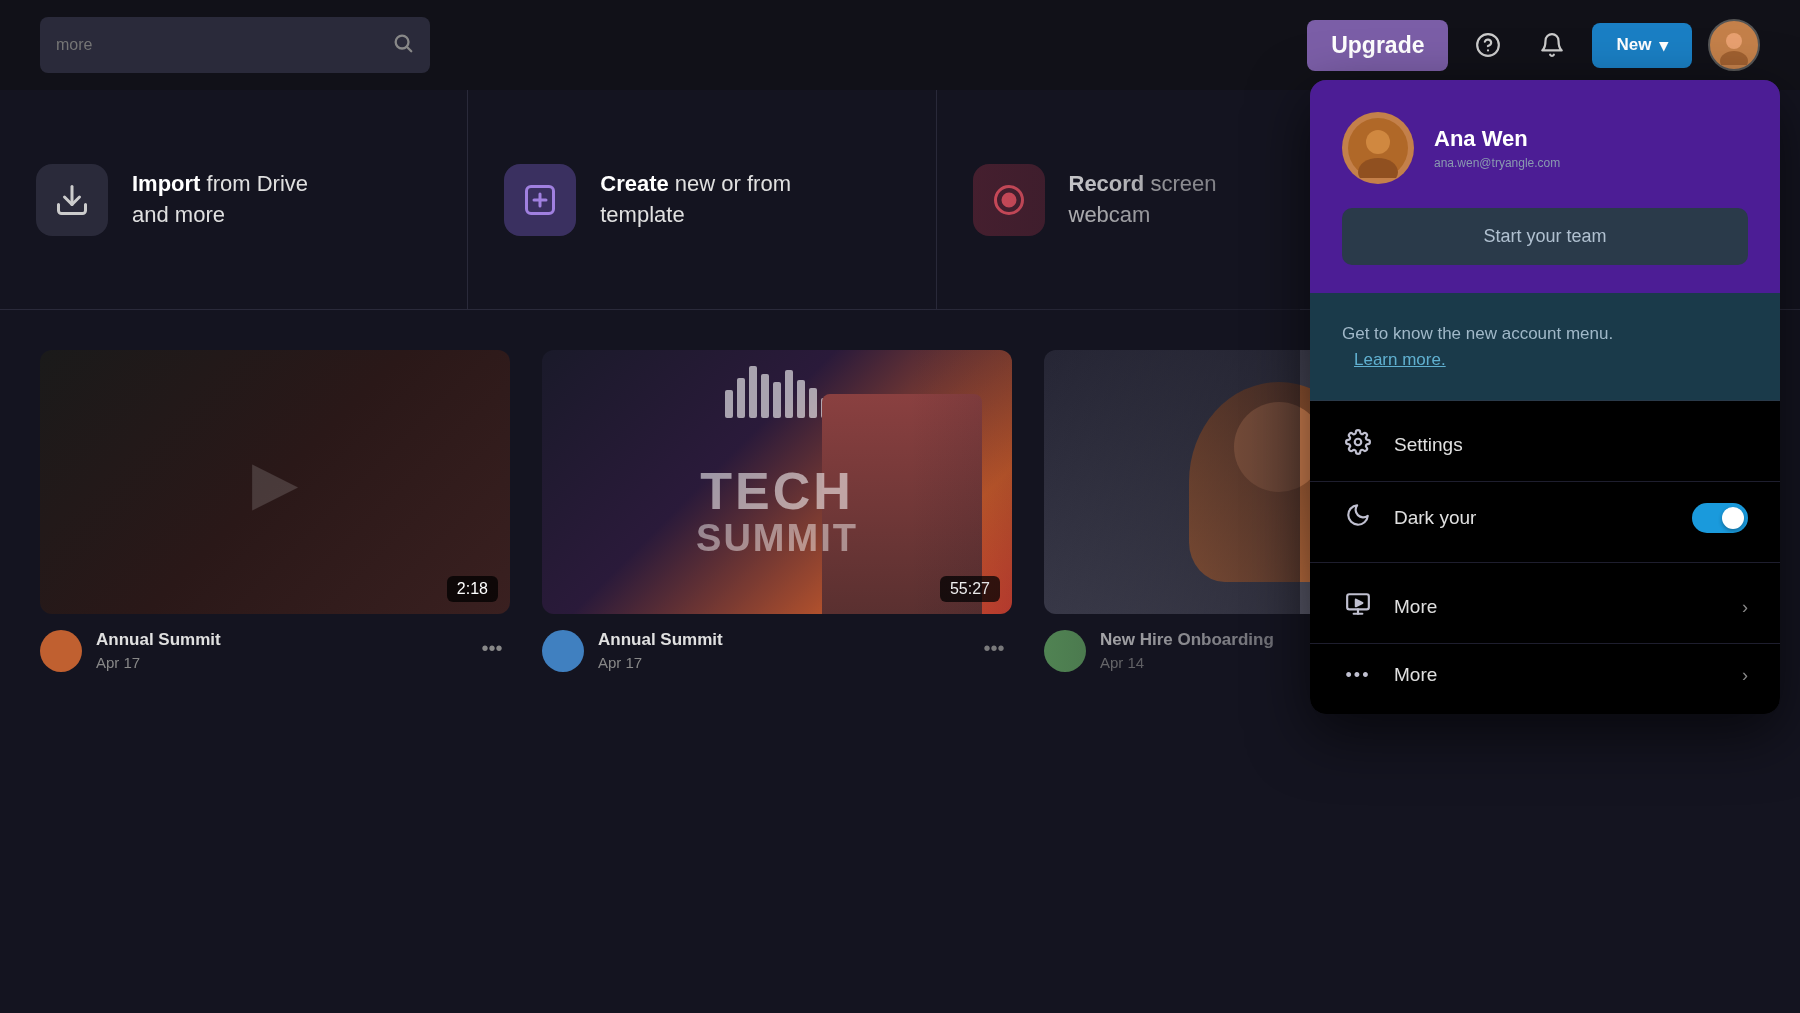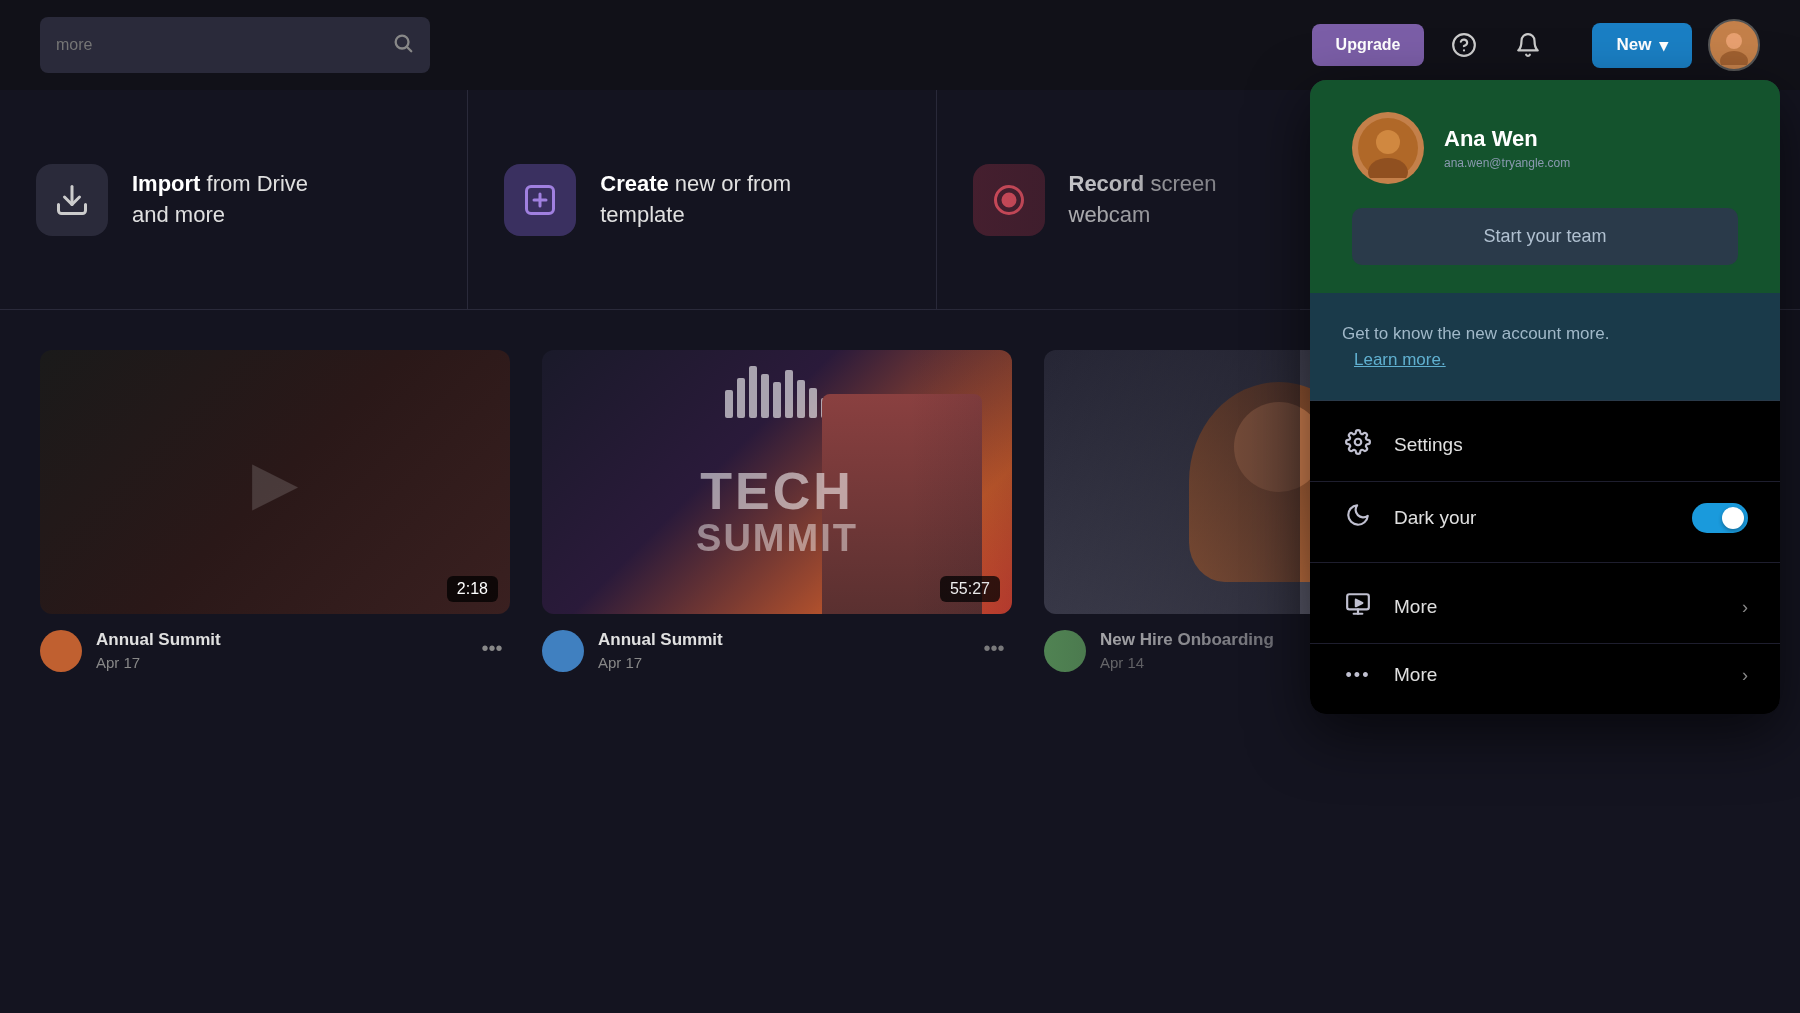--- a/index.html
+++ b/index.html
@@ -50,21 +50,21 @@
       display: flex;
       align-items: center;
       gap: 16px;
     }
     .upgrade-btn {
       background: #7b5ea7;
       color: white;
       border: none;
       border-radius: 8px;
       padding: 12px 24px;
-      font-size: 16px;
+      font-size: 23px;
       font-weight: 600;
       cursor: pointer;
     }
     .icon-btn {
       width: 48px;
       height: 48px;
       border-radius: 50%;
       background: transparent;
       border: none;
       color: #ccc;
@@ -79,21 +79,20 @@
       color: white;
       border: none;
       border-radius: 8px;
       padding: 12px 24px;
       font-size: 17px;
       font-weight: 600;
       cursor: pointer;
       display: flex;
       align-items: center;
       gap: 8px;
-      margin-left: 24px;
     }
     .avatar-btn {
       width: 52px;
       height: 52px;
       border-radius: 50%;
       background: #c4804a;
       border: 2px solid #555;
       cursor: pointer;
       overflow: hidden;
       display: flex;
@@ -295,22 +294,22 @@
       right: 20px;
       width: 470px;
       background: #252535;
       border-radius: 16px;
       overflow: hidden;
       box-shadow: 0 20px 60px rgba(0,0,0,0.6);
     }
 
     
     .profile-section {
-      background: #14532d;
-      padding: 32px 42px 28px;
+      background: #4c1d95;
+      padding: 32px 32px 28px;
       display: flex;
       flex-direction: column;
       gap: 24px;
     }
     .profile-info {
       display: flex;
       align-items: center;
       gap: 20px;
     }
     .profile-avatar {
@@ -617,21 +616,21 @@
         <div class="profile-text">
           <div class="profile-name">Ana Wen</div>
           <div class="profile-email">ana.wen@tryangle.com</div>
         </div>
       </div>
       <button class="start-team-btn">Start your team</button>
     </div>
 
     <div class="info-banner">
       <div class="info-banner-text">
-        <span>Get to know the new account more.</span>
+        <span>Get to know the new account menu.</span>
         <br>
         <span class="info-banner-link">Learn more.</span>
       </div>
     </div>
 
     <div class="settings-section">
       <div class="menu-item">
         <span class="menu-icon gear-svg">
           <svg width="26" height="26" viewBox="0 0 24 24" fill="none" stroke="#c0c0d0" stroke-width="2" stroke-linecap="round" stroke-linejoin="round">
             <circle cx="12" cy="12" r="3"></circle>

